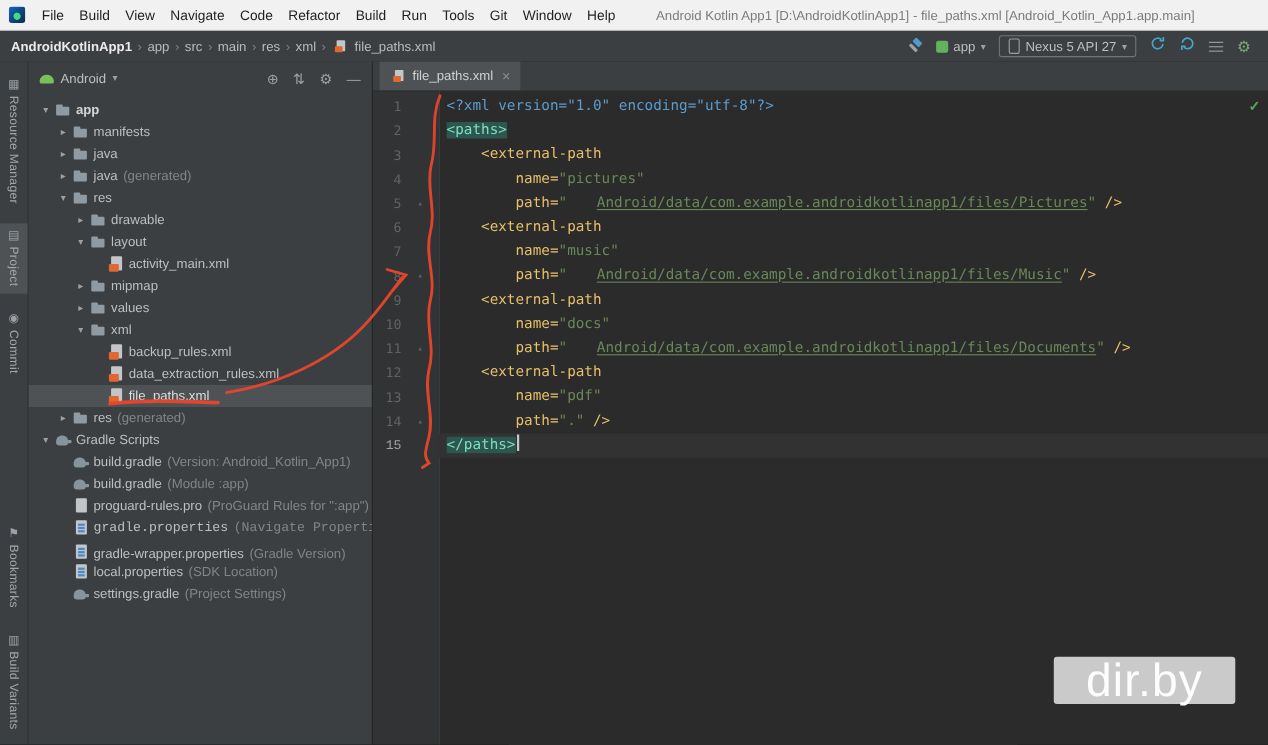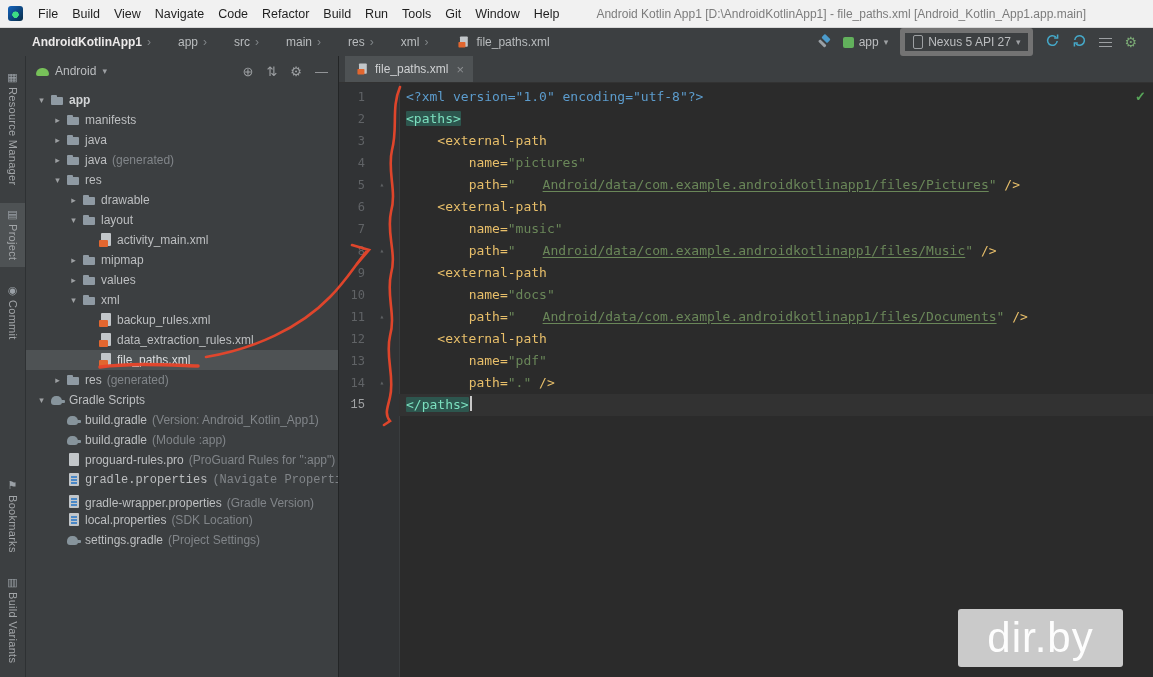--- a/index.html
+++ b/index.html
@@ -11,27 +11,27 @@
   .as-logo{width:15px;height:15px;border-radius:3px;flex:none;margin-right:8px;
     background:radial-gradient(circle at 50% 58%, #3ddc84 0 3px, transparent 3.5px),linear-gradient(135deg,#1565c0,#082c46);}
   .menus{display:flex;align-items:center;}
   .menu-item{font-size:12.5px;color:#1f1f1f;padding:0 7px;cursor:default;}
   .win-title{margin-left:30px;font-size:12px;color:#7c7c7c;white-space:nowrap;overflow:hidden;}
 
   
   .toolbar{position:absolute;left:0;top:28px;width:100%;height:28px;background:#3c3f41;
     display:flex;align-items:center;padding:0 8px;box-sizing:border-box;}
   .crumbs{display:flex;align-items:center;gap:3px;font-size:12px;}
-  .crumb{color:#b9bcbe;padding:1px 2px;display:flex;align-items:center;gap:4px;margin-left:22px;}
+  .crumb{color:#b9bcbe;padding:1px 2px;display:flex;align-items:center;gap:4px;}
   .crumb.root{color:#eceaea;font-weight:bold;}
   .sep{color:#7f8487;font-size:12px;}
   .tb-right{margin-left:auto;display:flex;align-items:center;gap:12px;padding-right:8px;}
   .combo{display:flex;align-items:center;gap:5px;color:#bcbec0;font-size:12px;cursor:default;}
   .combo .dd,.p-head .dd{color:#9da0a3;font-size:9px;}
-  .device{border:5px solid #737373;border-radius:3px;padding:2px 8px;}
+  .device{border:1px solid #737373;border-radius:3px;padding:2px 8px;}
   .cfg-ic{width:11px;height:11px;border-radius:2px;background:#62b15c;flex:none;}
   .phone{width:8px;height:12px;border:1px solid #9da0a3;border-radius:2px;flex:none;}
   .hammer{position:relative;width:15px;height:15px;}
   .hammer::before{content:"";position:absolute;left:6px;top:1px;width:8px;height:5px;background:#4b9bcc;border-radius:1px;transform:rotate(45deg);}
   .hammer::after{content:"";position:absolute;left:2px;top:7px;width:9px;height:2.5px;background:#9aa0a5;border-radius:1px;transform:rotate(45deg);}
   .bars{width:13px;height:11px;position:relative;}
   .bars::before{content:"";position:absolute;left:0;top:1px;width:13px;height:1.5px;background:#9da0a3;box-shadow:0 4px 0 #9da0a3,0 8px 0 #9da0a3;}
   .gear-green{color:#7aa874;font-size:14px;line-height:14px;}
 
   
@@ -89,23 +89,23 @@
   .tk-tag{color:#e8bf6a;}
   .tk-attr{color:#e8bf6a;}
   .tk-str{color:#6a8759;}
   .tk-stru{color:#6a8759;text-decoration:underline;text-decoration-color:#6a8759;text-underline-offset:2px;margin-left:27px;}
   .tk-taghl{color:#7ce0bf;background:#2d564e;border-radius:1px;}
   .caret{display:inline-block;width:2px;height:15px;background:#c8c8c8;vertical-align:-2px;margin-left:1px;}
   .check{position:absolute;top:6px;right:7px;color:#57a559;font-size:13px;font-weight:bold;}
 
   
   .annot{position:absolute;left:0;top:0;pointer-events:none;z-index:60;}
-  .watermark{position:absolute;left:958px;top:597px;width:165px;height:58px;background:rgba(214,214,214,.93);
+  .watermark{position:absolute;left:958px;top:597px;width:165px;height:43px;background:rgba(214,214,214,.93);
     border-radius:3px;display:flex;align-items:center;justify-content:center;
-    font-size:42px;color:#fdfdfd;letter-spacing:1px;z-index:40;margin-top:12px;}
+    font-size:42px;color:#fdfdfd;letter-spacing:1px;z-index:40;}
 </style>
 </head>
 <body>
 
 <div id="stage">
 
   <div class="titlebar">
     <span class="as-logo"></span>
     <nav class="menus" id="menubar">
         <span class="menu-item">File</span>

